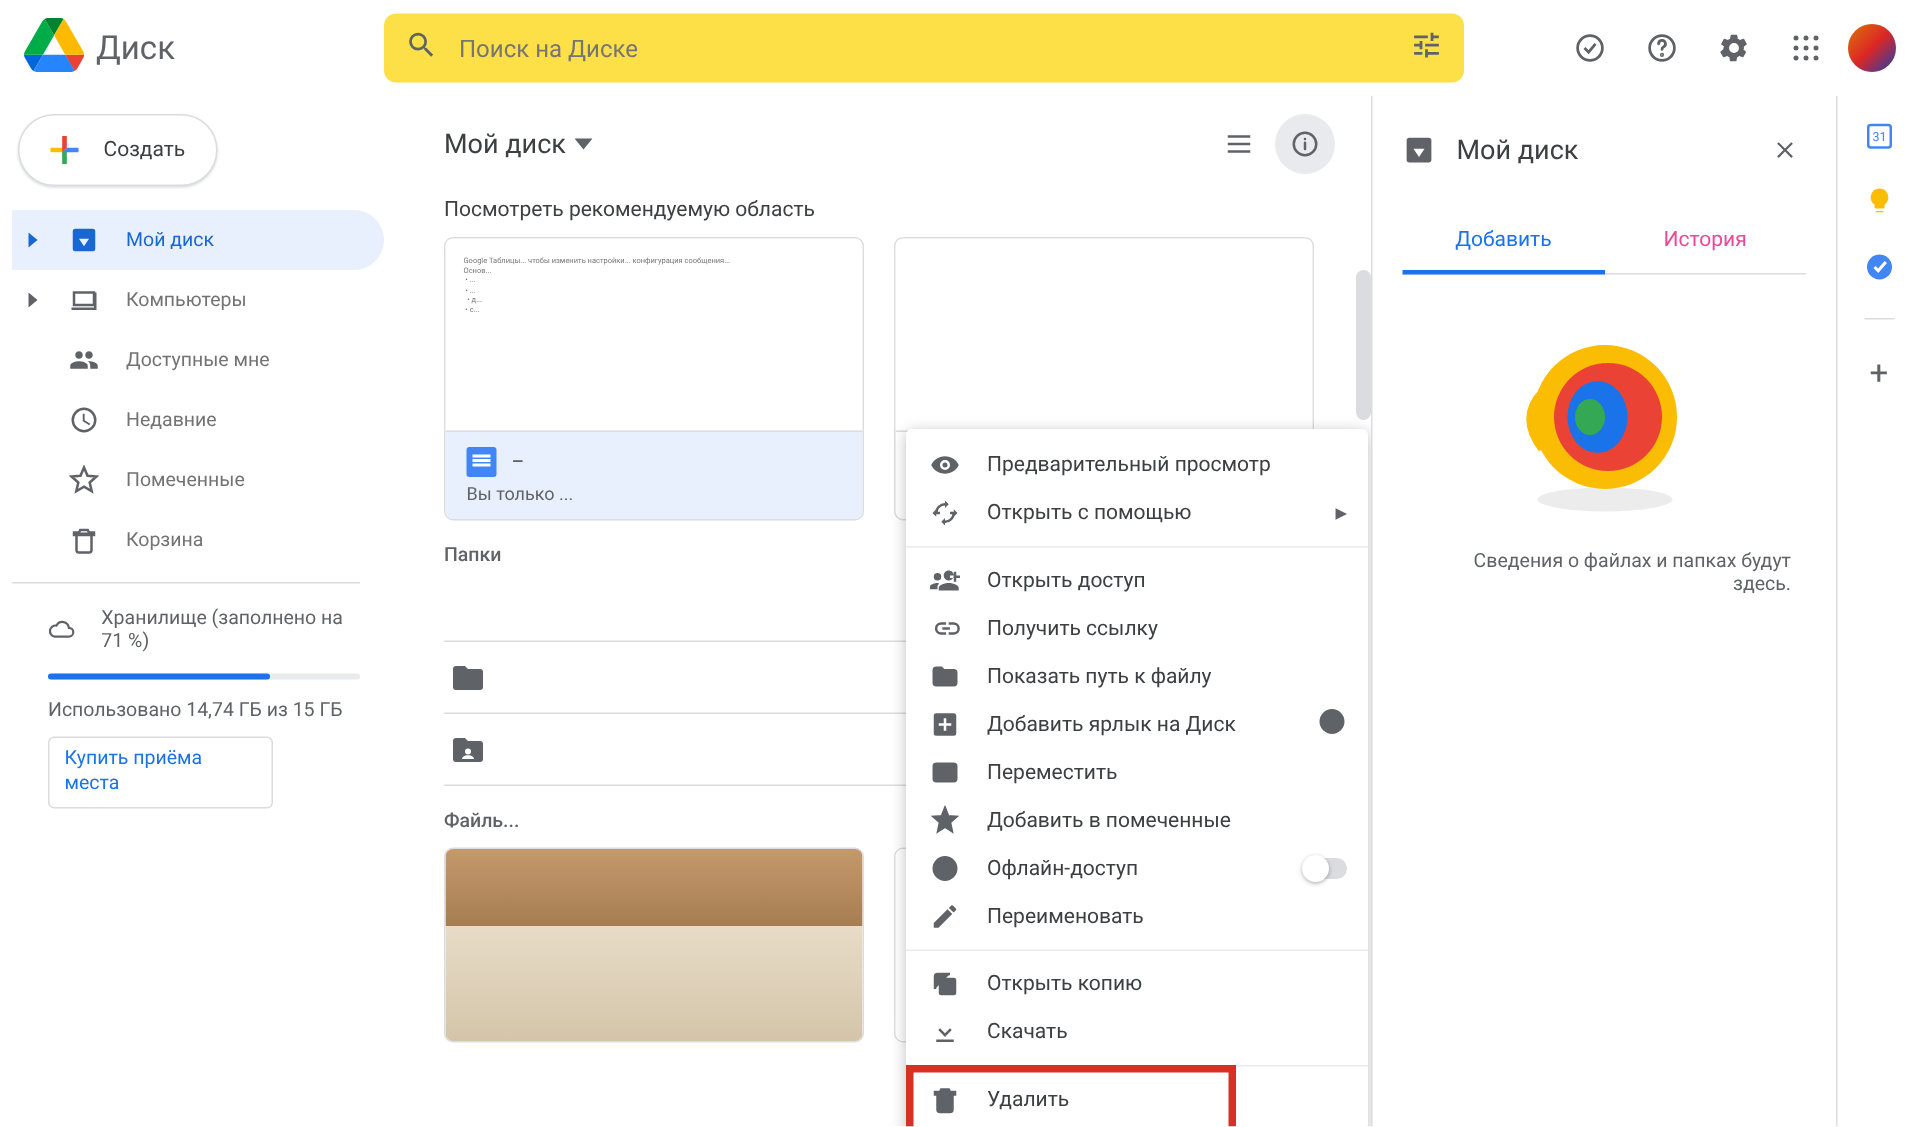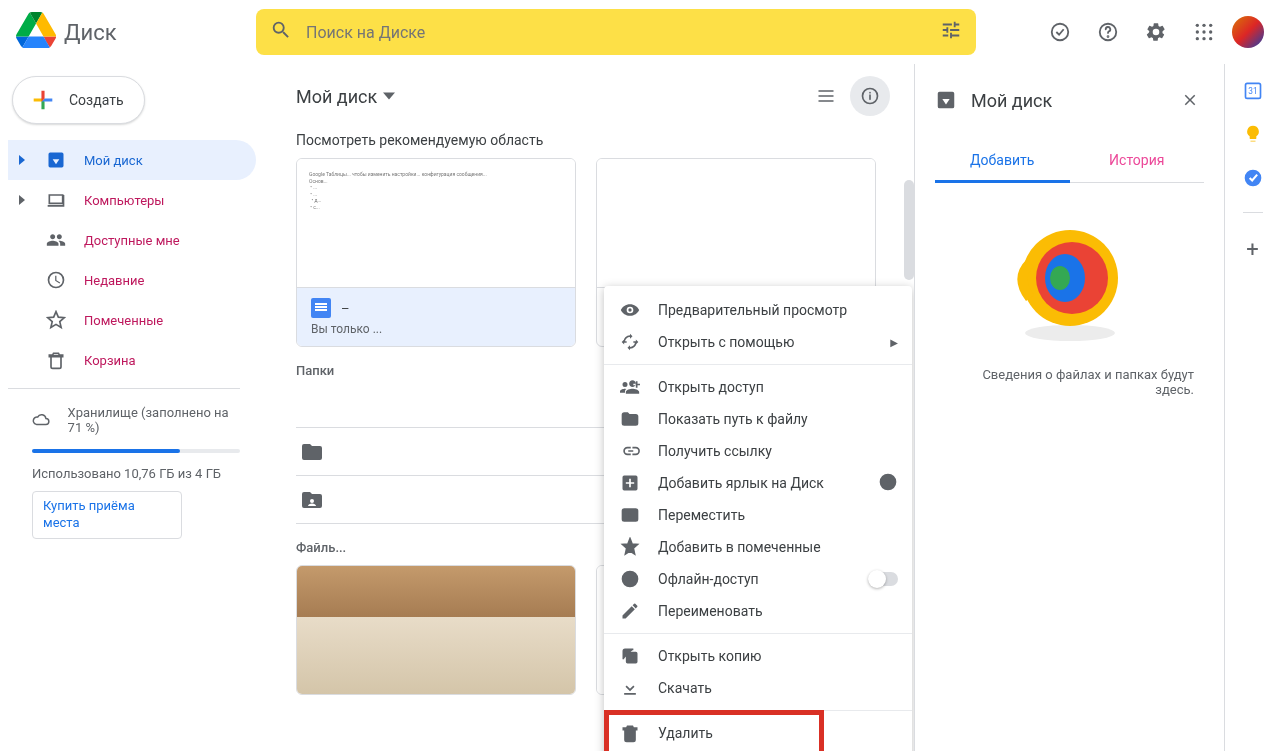--- a/index.html
+++ b/index.html
@@ -10,21 +10,21 @@
 .product-name { font-size: 22px; color: #5f6368; }
 .search-bar { flex: 1; max-width: 720px; height: 46px; background: #fde047; border-radius: 8px; display: flex; align-items: center; padding: 16px 14px; }
 .search-bar input { flex: 1; border: none; background: transparent; font-size: 16px; outline: none; color: #5f6368; padding-left: 14px; }
 .search-icon, .tune-icon { color: #5f6368; }
 .header-actions { display: flex; align-items: center; gap: 8px; margin-left: auto; padding-left: 24px; }
 .icon-btn { width: 40px; height: 40px; border-radius: 50%; display: flex; align-items: center; justify-content: center; border: none; background: transparent; cursor: pointer; color: #5f6368; }
 .avatar { width: 32px; height: 32px; border-radius: 50%; background: linear-gradient(135deg,#d97706,#dc2626,#1e40af); }
 .main-wrap { display: flex; height: calc(751px - 64px); }
 .sidebar { width: 256px; padding: 8px 0 0 8px; }
 .create-btn { display: flex; align-items: center; gap: 12px; height: 48px; padding: 0 20px 0 16px; border-radius: 24px; border: 1px solid #dadce0; background: #fff; box-shadow: 0 1px 2px rgba(60,64,67,.2); cursor: pointer; margin: 4px 0 16px 4px; font-size: 14px; color: #3c4043; }
-.nav-item { display: flex; align-items: center; height: 40px; padding: 0 12px 0 8px; border-radius: 0 20px 20px 0; cursor: pointer; font-size: 13px; color: #be185d; gap: 18px; }
+.nav-item { display: flex; align-items: center; height: 40px; padding: 0 12px 0 8px; border-radius: 0 20px 20px 0; cursor: pointer; font-size: 13px; color: #737373; gap: 18px; }
 .nav-item.active { background: #e8f0fe; color: #1967d2; }
 .nav-item.active svg { fill: #1967d2; }
 .nav-item svg { fill: #5f6368; width: 20px; height: 20px; }
 .nav-chevron { width: 12px; display: flex; justify-content: center; }
 .nav-chevron svg { width: 10px; height: 10px; }
 .nav-spacer { width: 12px; }
 .divider { height: 1px; background: #dadce0; margin: 8px 16px 12px 0; }
 .storage-section { padding: 4px 16px 0 24px; font-size: 13px; color: #5f6368; }
 .storage-row { display: flex; align-items: center; gap: 18px; margin-bottom: 14px; }
 .storage-bar { height: 4px; background: #e8eaed; border-radius: 2px; margin-bottom: 12px; }
@@ -219,21 +219,21 @@
     <div class="storage-section">
       <div class="storage-row">
         <svg width="20" height="20" viewBox="0 0 24 24" fill="none" stroke="#5f6368" stroke-width="2">
             <path d="M19 18a4 4 0 0 0 0-8 6 6 0 0 0-11.3-2A5 5 0 0 0 6 18h13z"></path>
           </svg>
         <span>Хранилище (заполнено на 71 %)</span>
       </div>
       <div class="storage-bar">
           <div class="storage-fill" style="width:71%"></div>
         </div>
-      <div class="storage-used">Использовано 10,76 ГБ из 4 ГБ</div>
+      <div class="storage-used">Использовано 14,74 ГБ из 15 ГБ</div>
       <button class="buy-btn">Купить приёма места</button>
     </div>
   </div>
 
   <div class="content">
     <div class="main-content">
       <div class="path-row">
         <div class="path-title">
           <span>Мой диск</span>
           <svg width="12" height="12" viewBox="0 0 10 6" fill="#5f6368">
@@ -336,30 +336,30 @@
             <span class="ctx-chevron">▶</span>
           </div>
         <div class="ctx-sep"></div>
         <div class="ctx-item">
             <svg viewBox="0 0 24 24">
               <path d="M15 12c2.21 0 4-1.79 4-4s-1.79-4-4-4-4 1.79-4 4 1.79 4 4 4zm-9 0a3 3 0 1 0 0-6 3 3 0 0 0 0 6zm9 2c-2.67 0-8 1.34-8 4v2h16v-2c0-2.66-5.33-4-8-4zM6 14c-2 0-6 1-6 3v2h6v-2c0-1 .5-2 1.5-2.7A9.3 9.3 0 0 0 6 14zm15-6h3v2h-3v3h-2v-3h-3V8h3V5h2v3z"></path>
             </svg>
             <span>Открыть доступ</span>
           </div>
         <div class="ctx-item">
+            <svg viewBox="0 0 24 24">
+              <path d="M3.9 12a5 5 0 0 1 5-5h4v2H8.9a3 3 0 0 0 0 6h4v2h-4a5 5 0 0 1-5-5zm6 1h6v-2h-6v2zm5-6h4a5 5 0 0 1 0 10h-4v-2h4a3 3 0 0 0 0-6h-4V7z"></path>
+            </svg>
+            <span>Получить ссылку</span>
+          </div>
+        <div class="ctx-item">
             <svg viewBox="0 0 24 24" fill="none" stroke="#5f6368" stroke-width="2">
               <path d="M3 7a2 2 0 0 1 2-2h4l2 2h8a2 2 0 0 1 2 2v8a2 2 0 0 1-2 2H5a2 2 0 0 1-2-2V7z"></path>
             </svg>
             <span>Показать путь к файлу</span>
-          </div>
-        <div class="ctx-item">
-            <svg viewBox="0 0 24 24">
-              <path d="M3.9 12a5 5 0 0 1 5-5h4v2H8.9a3 3 0 0 0 0 6h4v2h-4a5 5 0 0 1-5-5zm6 1h6v-2h-6v2zm5-6h4a5 5 0 0 1 0 10h-4v-2h4a3 3 0 0 0 0-6h-4V7z"></path>
-            </svg>
-            <span>Получить ссылку</span>
           </div>
         <div class="ctx-item">
             <svg viewBox="0 0 24 24">
               <path d="M19 3H5a2 2 0 0 0-2 2v14a2 2 0 0 0 2 2h14a2 2 0 0 0 2-2V5a2 2 0 0 0-2-2zm-2 10h-4v4h-2v-4H7v-2h4V7h2v4h4v2z"></path>
             </svg>
             <span>Добавить ярлык на Диск</span>
             <span class="ctx-help"><svg width="18" height="18" viewBox="0 0 24 24" fill="none" stroke="#5f6368" stroke-width="2">
                 <circle cx="12" cy="12" r="9"></circle>
                 <path d="M9.5 9a2.5 2.5 0 1 1 3.5 2.3c-.8.4-1 1-1 1.7"></path>
                 <circle cx="12" cy="17" r=".5" fill="#5f6368"></circle>

